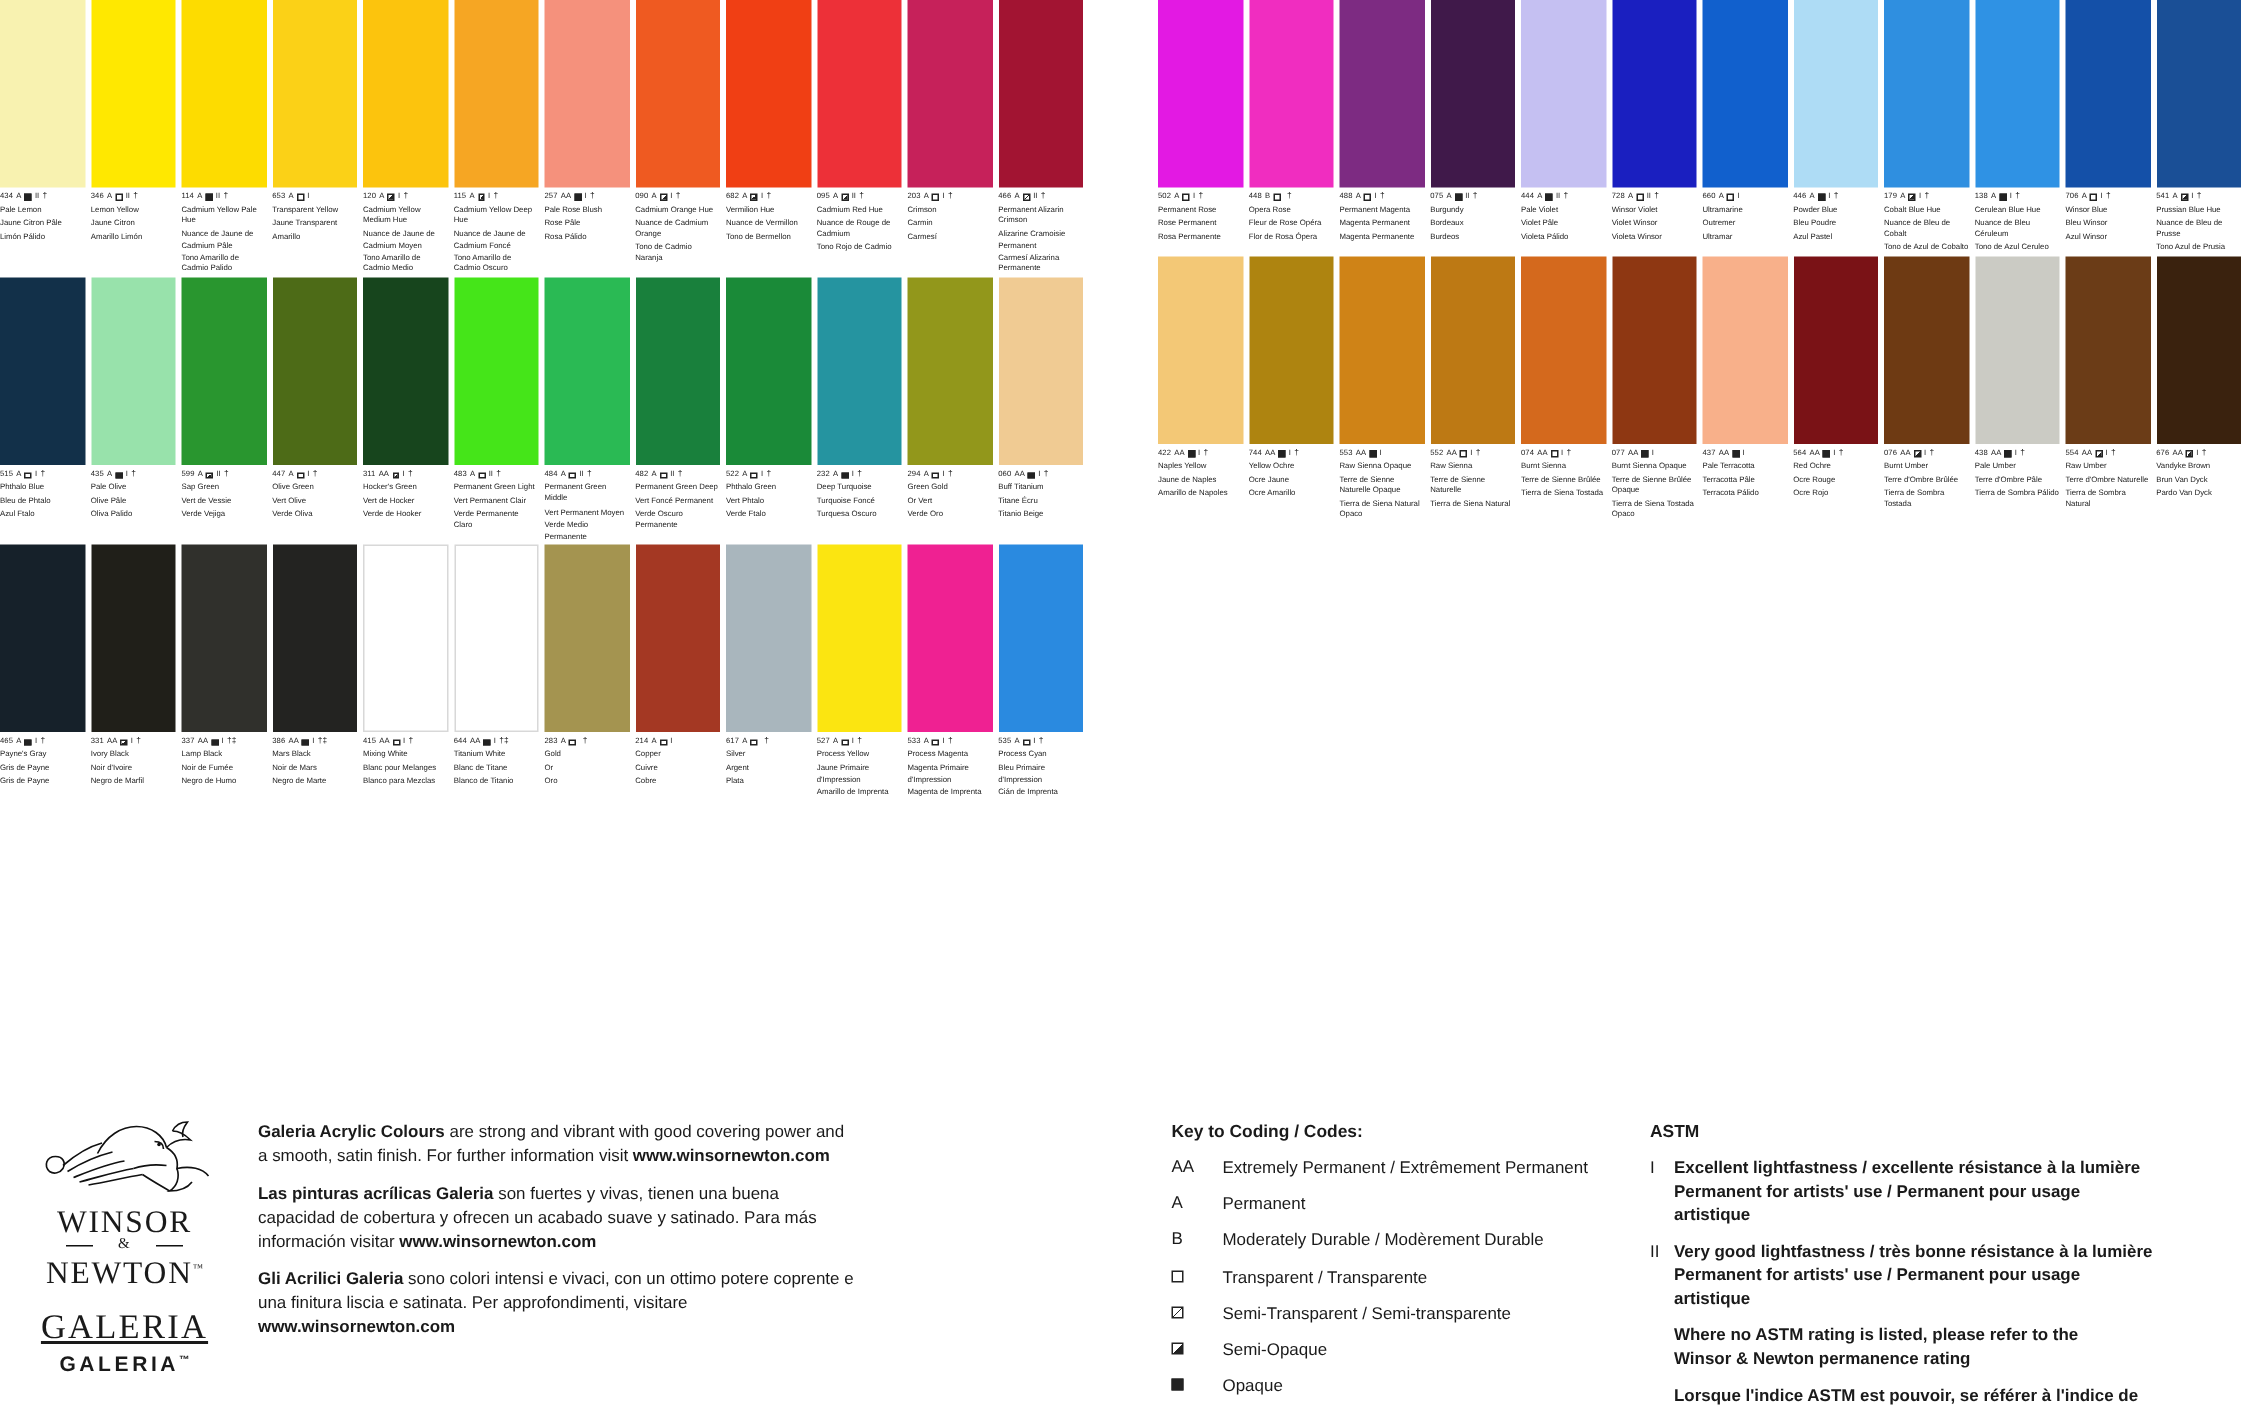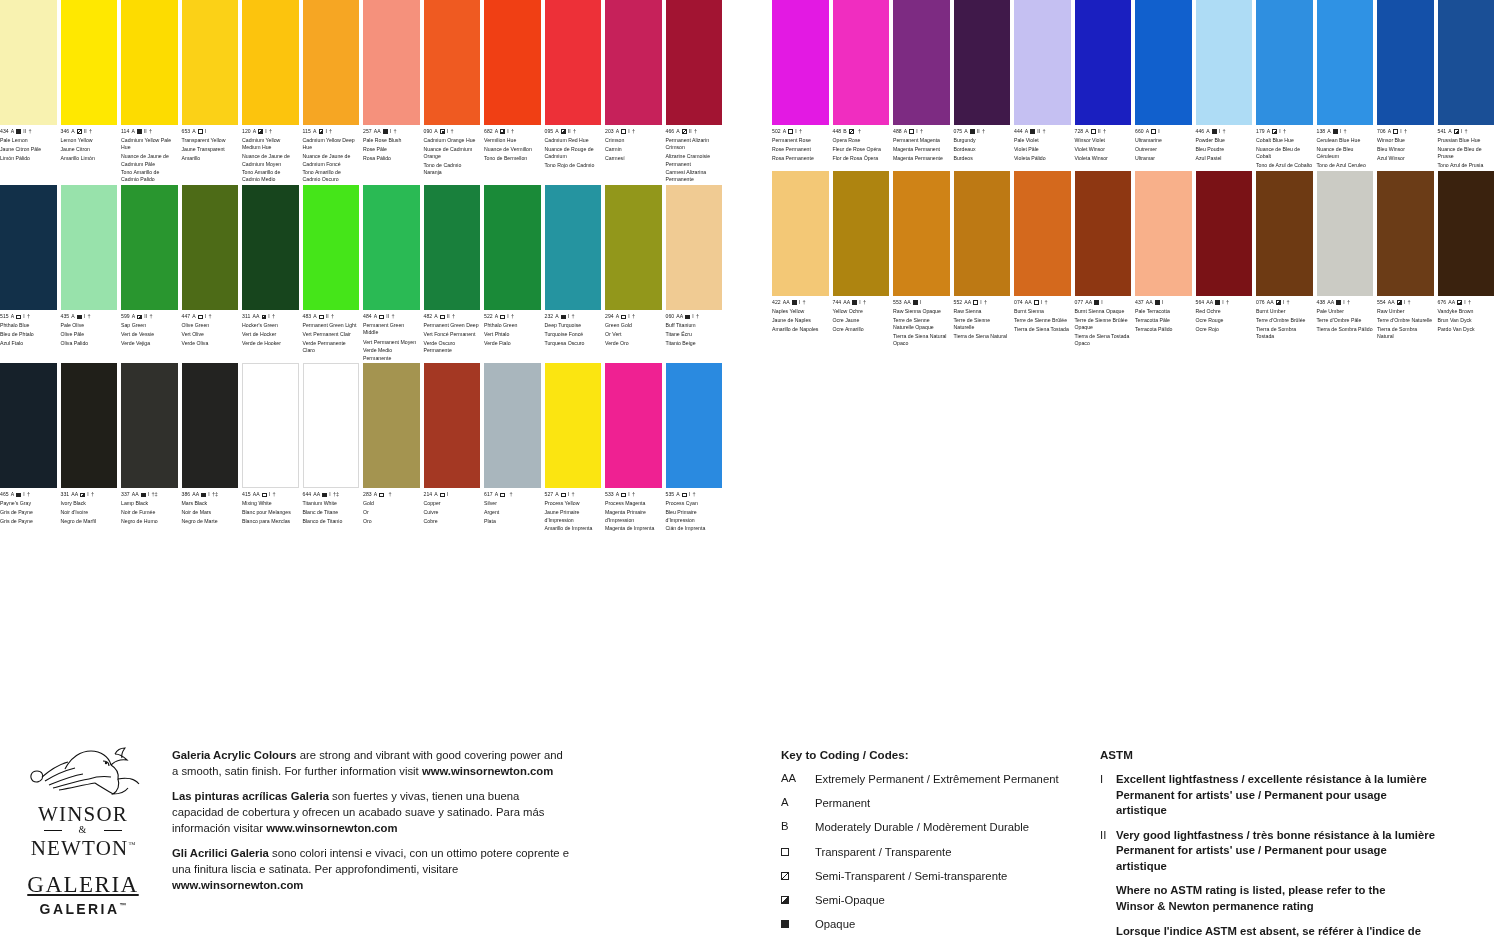--- a/index.html
+++ b/index.html
@@ -1077,21 +1077,21 @@
         <div class="astm-row">
           <div class="astm-sym"></div>
           <div class="astm-txt">
             <div>Where no ASTM rating is listed, please refer to the</div>
             <div>Winsor &amp; Newton permanence rating</div>
           </div>
         </div>
         <div class="astm-row">
           <div class="astm-sym"></div>
           <div class="astm-txt">
-            <div>Lorsque l'indice ASTM est absent, se référer à l'indice de</div>
+            <div>Lorsque l'indice ASTM est pouvoir, se référer à l'indice de</div>
             <div>permanence de Winsor &amp; Newton</div>
           </div>
         </div>
       </div>
     <div class="sizes-title">Sizes Available / Formats Disponibles:</div>
 
   </div>
 </div>
 
 </body></html>

